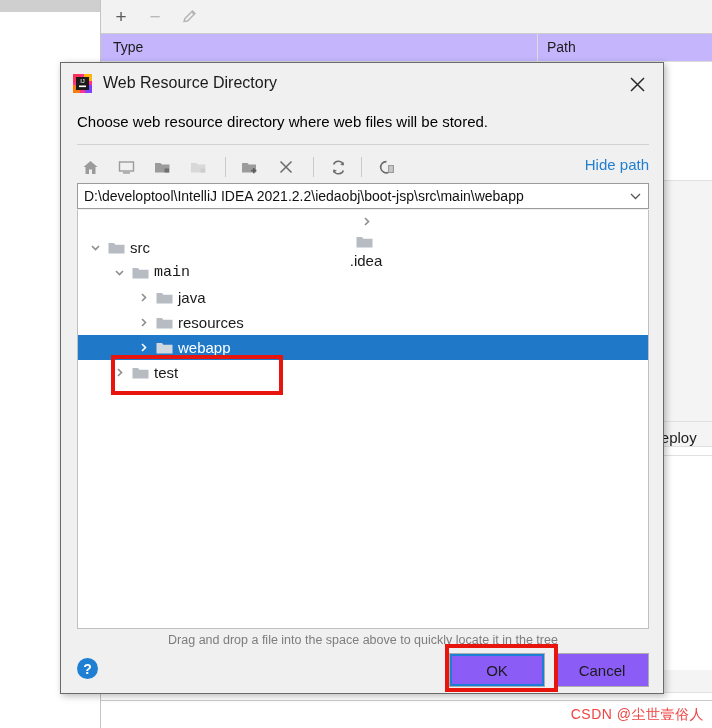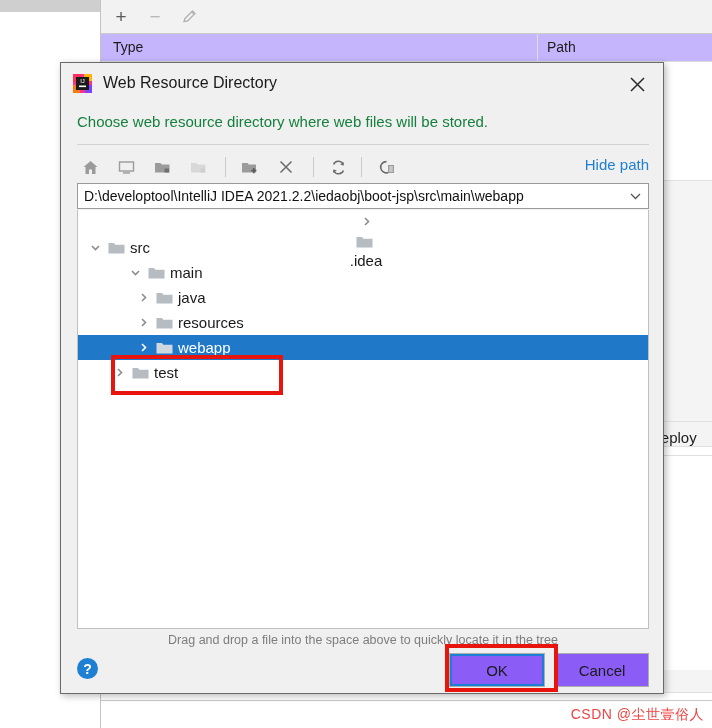--- a/index.html
+++ b/index.html
@@ -147,21 +147,21 @@
     width: 40px; height: 34px;
     display: flex; align-items: center; justify-content: center;
     cursor: pointer;
   }
   .close-btn svg { display: block; }
 
   .subtitle {
     position: absolute;
     left: 16px; top: 50px;
     font-size: 15px;
-    color: #15803d;
+    color: #000000;
     white-space: nowrap;
   }
 
   .hr {
     position: absolute;
     left: 16px; top: 81px;
     width: 572px; height: 1px;
     background: #d2d2d2;
   }
 
@@ -486,21 +486,21 @@
               <path d="M2 4 L5.5 7.5 L9 4" fill="none" stroke="#8d8d8d" stroke-width="1.6"></path>
             </svg>
           </span>
           <span class="folder-ico">
             <svg width="17" height="14" viewBox="0 0 17 14">
               <path d="M0.5 2 L6 2 L7.3 3.7 L16.5 3.7 L16.5 12.5 L0.5 12.5 Z" fill="#b6bcc2"></path>
             </svg>
           </span>
           <span class="tree-label">src</span>
         </div>
-        <div class="tree-row" style="padding-left: 46px;">
+        <div class="tree-row" style="padding-left: 30px; font-family: Liberation Mono, monospace;">
           <span class="tree-arrow">
             <svg width="11" height="11" viewBox="0 0 11 11">
               <path d="M2 4 L5.5 7.5 L9 4" fill="none" stroke="#8d8d8d" stroke-width="1.6"></path>
             </svg>
           </span>
           <span class="folder-ico">
             <svg width="17" height="14" viewBox="0 0 17 14">
               <path d="M0.5 2 L6 2 L7.3 3.7 L16.5 3.7 L16.5 12.5 L0.5 12.5 Z" fill="#b6bcc2"></path>
             </svg>
           </span>

